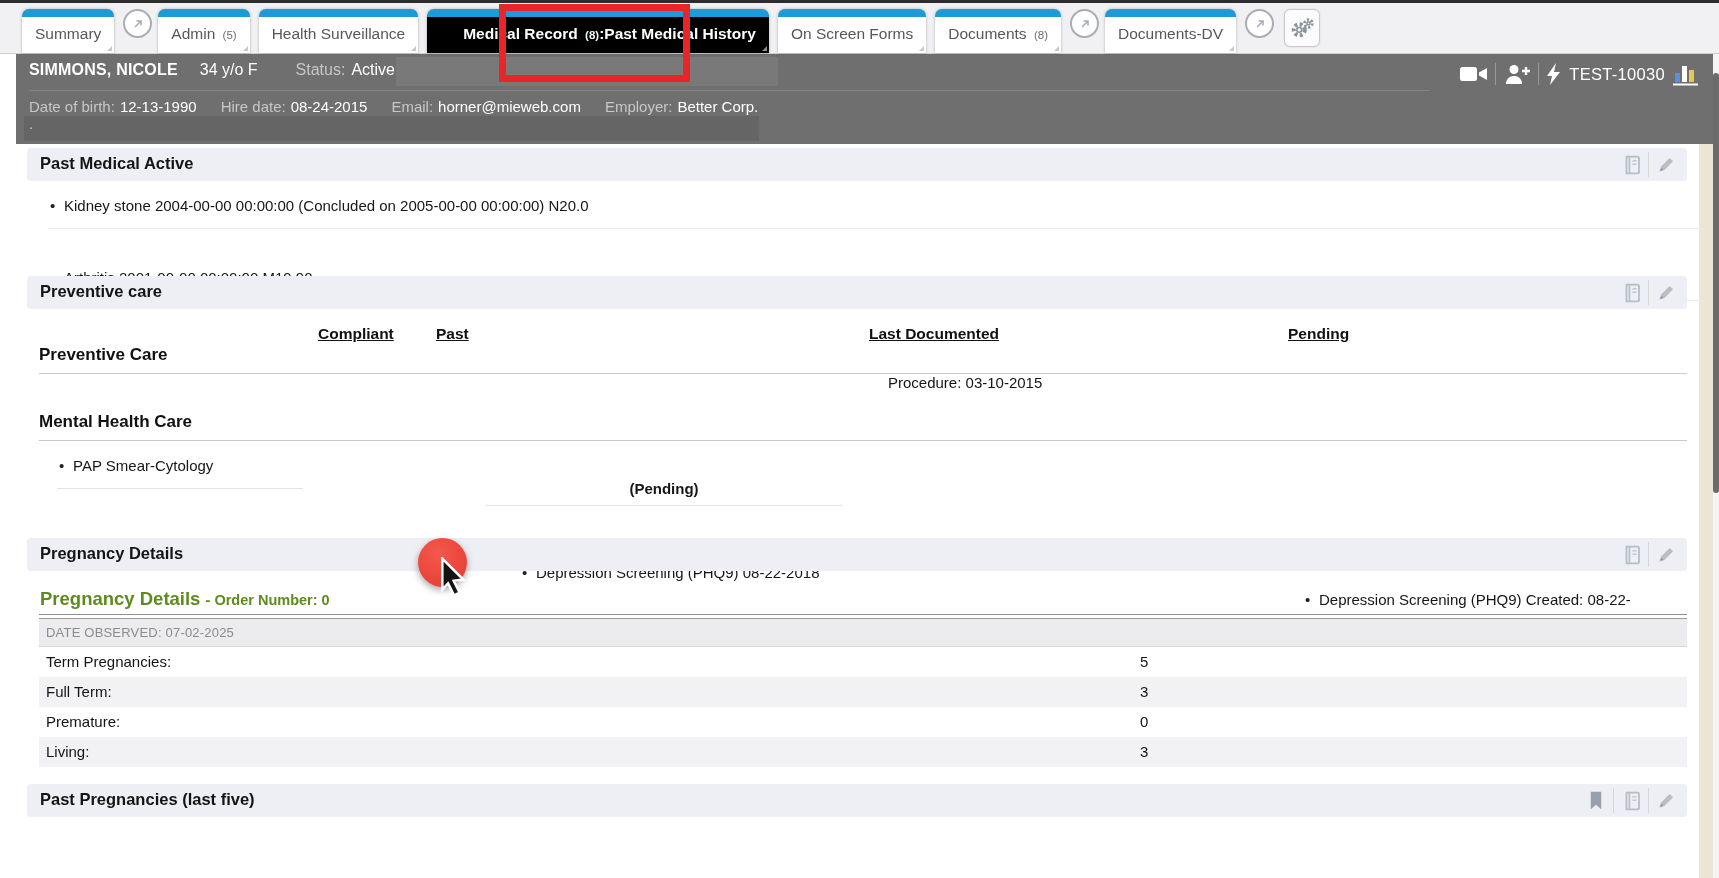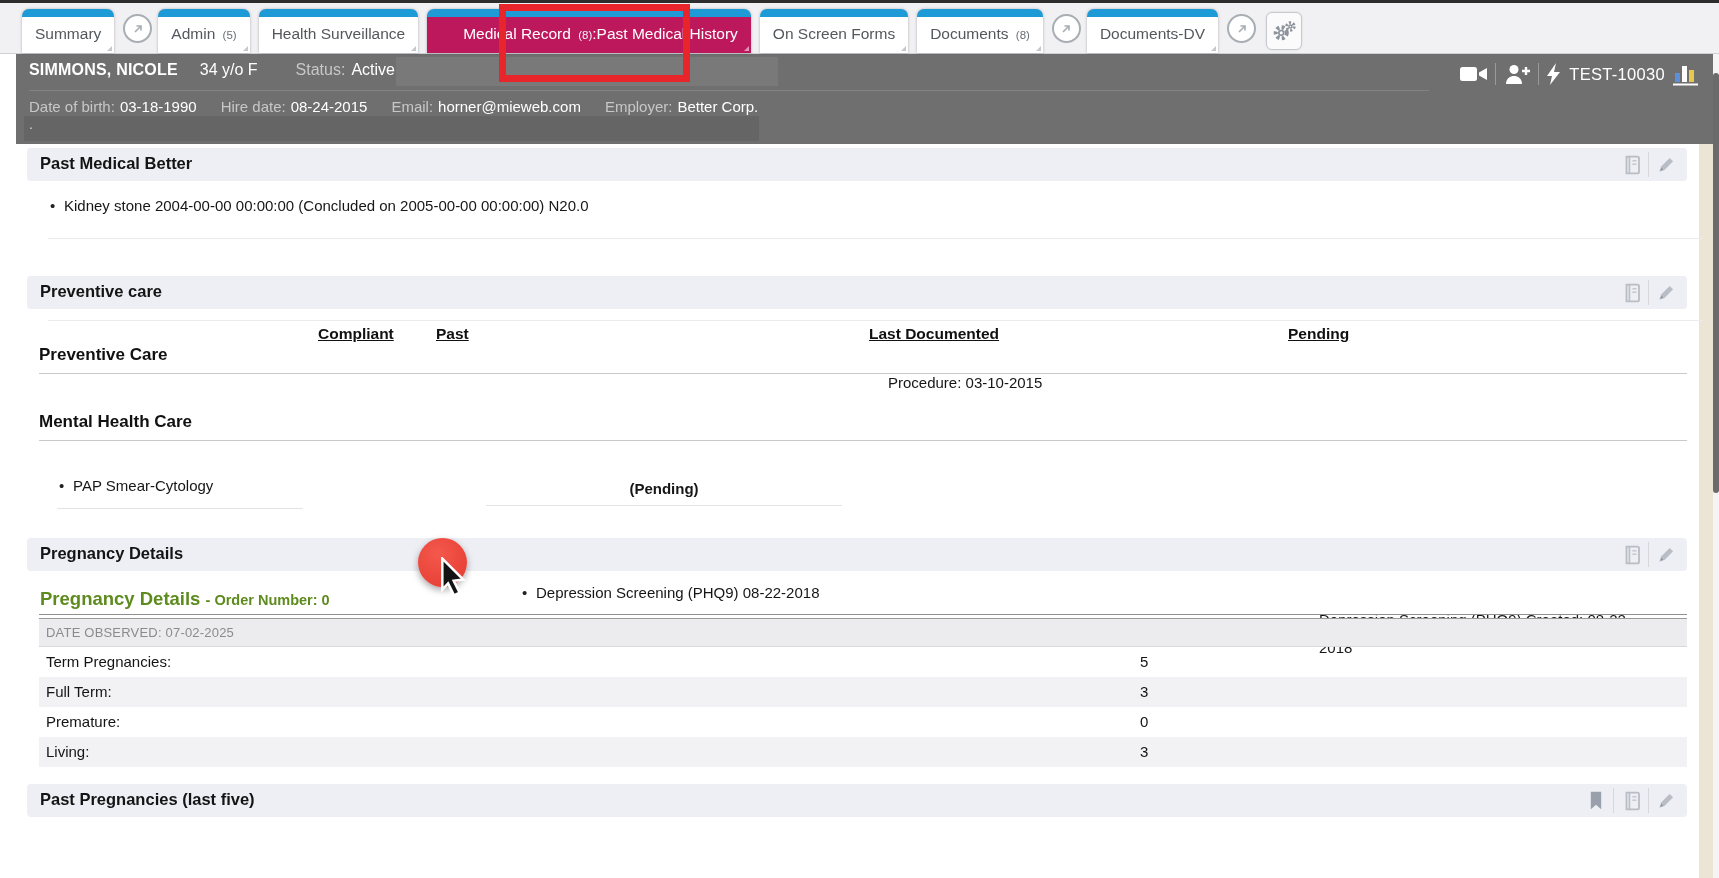--- a/index.html
+++ b/index.html
@@ -5,27 +5,27 @@
   html,body{margin:0;padding:0;background:#fff;}
   #screen{position:relative;width:1719px;height:878px;overflow:hidden;
           font-family:"Liberation Sans",sans-serif;background:#fff;color:#111;}
 
   
   .top-edge{position:absolute;left:0;top:0;width:1719px;height:3px;background:#2d2d2d;z-index:30;}
 
   
   .tabbar{position:absolute;left:0;top:3px;width:1719px;height:50px;background:#f1f1f4;
           border-bottom:1px solid #cdd0d4;z-index:20;}
-  .tabs{position:absolute;left:22px;top:6px;display:flex;align-items:center;}
+  .tabs{position:absolute;left:22px;top:6px;display:flex;align-items:flex-start;}
   .tab{position:relative;margin-right:9px;background:#fff;border-radius:7px 7px 0 0;
        border-top:8px solid #1e9bd7;box-shadow:0 0 3px rgba(0,0,0,.28);
        padding:0 13px;height:36px;line-height:34px;font-size:15.5px;color:#54585d;
        white-space:nowrap;cursor:pointer;}
   .tab .badge{font-size:11.5px;color:#6a6e73;margin-left:3px;}
-  .tab.active{background:#be185d;color:#fff;font-weight:normal;padding-left:36px;}
+  .tab.active{background:#000000;color:#fff;font-weight:bold;padding-left:36px;}
   .tab.active .badge{color:#eaf5fb;}
   .tab::after{content:"";position:absolute;right:2px;bottom:2px;width:0;height:0;
        border-left:5px solid transparent;border-bottom:5px solid rgba(0,0,0,.22);}
   .tab.active::after{border-bottom-color:rgba(255,255,255,.55);}
   .extbtn{width:25px;height:25px;border:2px solid #a9aeb4;border-radius:50%;background:#fff;
        display:flex;align-items:center;justify-content:center;margin:0 6px 5px 0;cursor:pointer;flex:none;}
   .gearbtn{width:34px;height:36px;border:1px solid #c8c9ce;border-radius:6px;background:#fbfbfc;
        display:flex;align-items:center;justify-content:center;margin:0 0 0 4px;cursor:pointer;
        box-shadow:0 0 2px rgba(0,0,0,.12);}
 
@@ -54,21 +54,21 @@
   .secbar{position:absolute;left:27px;width:1660px;height:33px;background:#edeff4;border-radius:4px;}
   .sectitle{position:absolute;left:13px;top:6px;font-size:16.5px;font-weight:bold;color:#141414;}
   .baricons{position:absolute;right:4px;top:0;height:33px;display:flex;align-items:center;}
   .baricons .ib{width:34px;height:33px;display:flex;align-items:center;justify-content:center;cursor:pointer;}
   .baricons .d{width:1px;height:25px;background:#d7d7da;}
 
   
   .abs{position:absolute;}
   .bullet{position:relative;padding-left:16px;font-size:15px;color:#161616;line-height:26px;}
   .bullet::before{content:"\2022";position:absolute;left:2px;top:0;color:#222;}
-  .pmh-item{left:48px;width:1639px;padding-bottom:19px;border-bottom:1px solid #ececec;}
+  .pmh-item{left:48px;width:1639px;padding-bottom:9px;border-bottom:1px solid #ececec;}
   .colhead{font-size:15.5px;font-weight:bold;text-decoration:underline;color:#111;}
   .grouphead{left:39px;width:1648px;font-size:17px;font-weight:bold;padding-bottom:8px;border-bottom:1px solid #c9c9c9;color:#111;}
   .cellline{font-size:15px;color:#161616;text-align:center;}
   .underitem{border-bottom:1px solid #e4e4e4;}
 
   
   .greentitle{left:40px;top:588px;font-size:18.5px;font-weight:bold;color:#5e8b1e;}
   .greentitle .suffix{font-size:14.5px;}
   .dbl{left:39px;top:614px;width:1648px;height:3px;border-top:1px solid #8f8f8f;border-bottom:1px solid #9b9b9b;}
   .daterow{left:39px;top:619px;width:1641px;height:27px;background:#ececef;border-bottom:1px solid #d9d9d9;
@@ -177,36 +177,36 @@
       <span>
         <svg width="28" height="23" viewBox="0 0 28 23">
           <rect x="2" y="10" width="5" height="9" fill="#5b8fd9"></rect>
           <rect x="9" y="3" width="5" height="16" fill="#fff"></rect>
           <rect x="16" y="7" width="5" height="12" fill="#e7c94c"></rect>
           <line x1="0" y1="21.5" x2="25" y2="21.5" stroke="#fff" stroke-width="2"></line>
         </svg>
       </span>
     </div>
     <div class="band-row2">
-      <span class="fld"><span class="plabel">Date of birth:</span><span>03-18-1990</span></span>
+      <span class="fld"><span class="plabel">Date of birth:</span><span>12-13-1990</span></span>
       <span class="fld"><span class="plabel">Hire date:</span><span>08-24-2015</span></span>
       <span class="fld"><span class="plabel">Email:</span><span>horner@mieweb.com</span></span>
       <span class="fld"><span class="plabel">Employer:</span><span>Better Corp.</span></span>
     </div>
     <div class="darkbox">
       <span>.</span>
     </div>
   </div>
 
   <div class="beige"></div>
   <div class="sbtrack"></div>
   <div class="sbthumb"></div>
 
   <div class="secbar" style="top:148px;">
-    <span class="sectitle">Past Medical Better</span>
+    <span class="sectitle">Past Medical Active</span>
     <span class="baricons">
       <span class="ib">
         <svg width="19" height="20" viewBox="0 0 22 24">
             <path d="M5 2h13a2 2 0 0 1 2 2v16a2 2 0 0 1-2 2H5z" fill="none" stroke="#b9bdc6" stroke-width="2.2"></path>
             <line x1="8.5" y1="2" x2="8.5" y2="22" stroke="#b9bdc6" stroke-width="2"></line>
             <line x1="12" y1="7" x2="17" y2="7" stroke="#b9bdc6" stroke-width="1.4"></line>
             <line x1="12" y1="11" x2="17" y2="11" stroke="#b9bdc6" stroke-width="1.4"></line>
           </svg>
       </span>
       <span class="d"></span>

